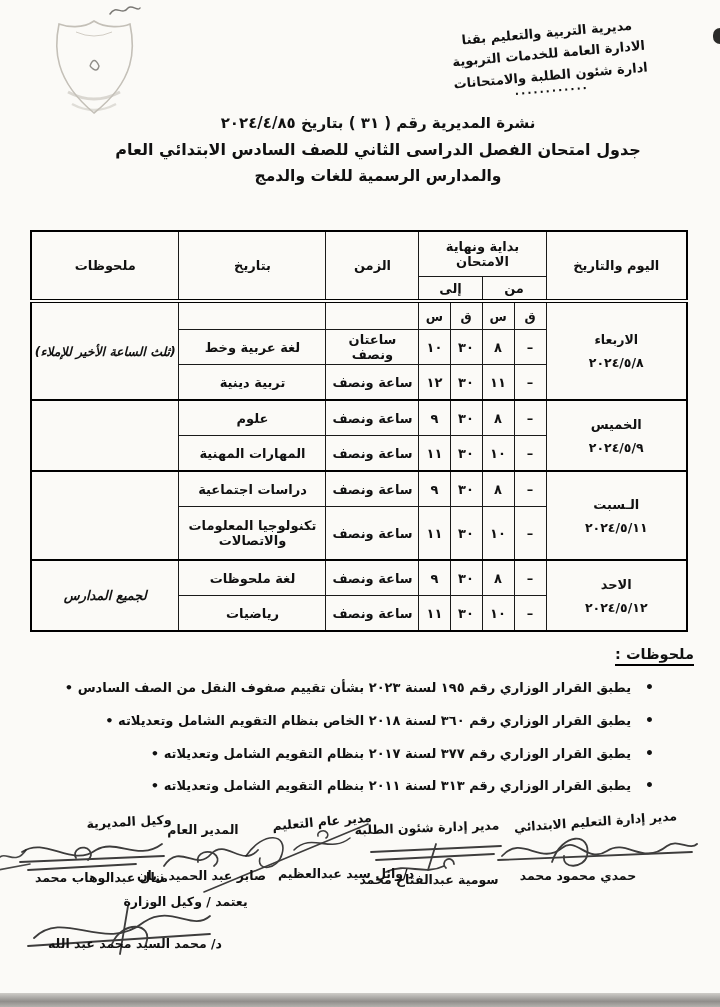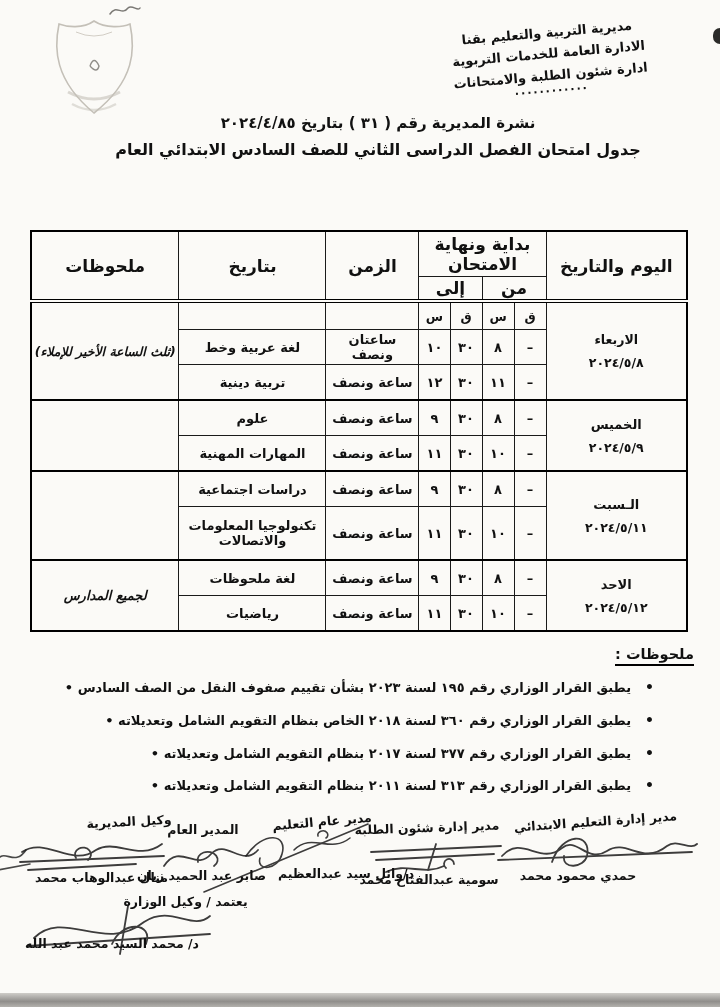--- a/index.html
+++ b/index.html
@@ -16,21 +16,21 @@
   .titles{position:absolute;top:114px;left:0;right:0;text-align:center;font-weight:bold;padding-left:36px;}
   .t1{font-size:15px;margin-bottom:8px;}
   .t2{font-size:16px;margin-bottom:8px;}
   .t3{font-size:15.5px;margin-bottom:8px;}
   .t4{font-size:15px;}
   
   .sched{position:absolute;top:230px;right:32px;width:656px;border-collapse:collapse;
          table-layout:fixed;border:2px solid #000;}
   .sched th,.sched td{border:1px solid #1a1a1a;font-weight:bold;text-align:center;
          vertical-align:middle;padding:0 2px;font-size:13px;}
-  .sched thead th{font-size:17px;}
+  .sched thead th{font-size:13px;}
   tr.h1 th{height:44px;}
   tr.h2 th{height:22px;}
   .dbl{border-bottom:4px double #000 !important;border-radius:19px;}
   tr.units td{height:26px;font-size:12.5px;}
   tr.r td{height:34px;}
   tr.tall td{height:52px;}
   tr.grp td{border-top:2px solid #000;}
   .sched tbody tr:last-child td{border-bottom:2px solid #000;}
   .daycell{font-size:13.5px;}
   .daycell .date{margin-top:8px;letter-spacing:2px;font-size:12.5px;}
@@ -57,21 +57,21 @@
   .s3g{left:198px;top:12px;}
   .s3n{left:240px;top:60px;width:140px;margin-left:36px;}
   .s4t{left:158px;top:16px;width:90px;}
   .s4g{left:156px;top:28px;}
   .s4n{left:148px;top:62px;width:118px;}
   .s5t{left:78px;top:8px;width:102px;transform:rotate(-3deg);}
   .s5g{left:16px;top:22px;}
   .s5n{left:46px;top:64px;width:122px;}
   .sat{left:103px;top:88px;width:165px;}
   .sag{left:24px;top:98px;}
-  .san{left:2px;top:130px;width:220px;}
+  .san{left:25px;top:130px;width:220px;}
   .edge-mark{left:-6px;top:26px;}
   
   .scanbar{position:absolute;bottom:0;left:0;right:0;height:14px;
            background:linear-gradient(180deg,#cfcdc9 0%,#908e8b 60%,#b3b1ad 100%);}
   .nub{position:absolute;right:0;top:28px;width:7px;height:16px;background:#2b2b29;
        border-radius:8px 0 0 8px;}
   .scribble{position:absolute;left:108px;top:2px;}
 </style>
 </head>
 <body>
@@ -91,20 +91,21 @@
   <div class="admin">
     <div>مديرية التربية والتعليم بقنا</div>
     <div>الادارة العامة للخدمات التربوية</div>
     <div>ادارة شئون الطلبة والامتحانات</div>
     <div class="dots">............</div>
   </div>
 
   <div class="titles">
     <div class="t1">نشرة المديرية رقم ( ٣١ ) بتاريخ ٢٠٢٤/٤/٨٥</div>
     <div class="t2">جدول امتحان الفصل الدراسى الثاني للصف السادس الابتدائي العام</div>
+    <div class="t3">والمدارس الرسمية للغات والدمج</div>
   </div>
 
   <table class="sched">
     <colgroup>
       <col style="width:141px">
         <col style="width:32px">
         <col style="width:32px">
       <col style="width:32px">
         <col style="width:31px">
         <col style="width:93px">

